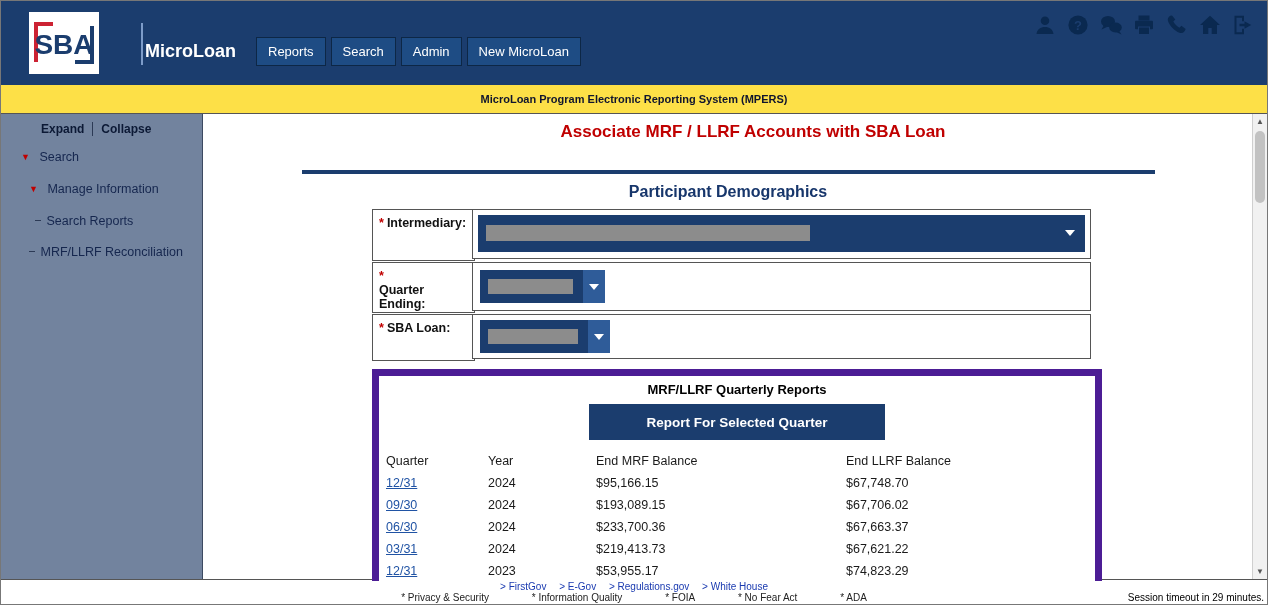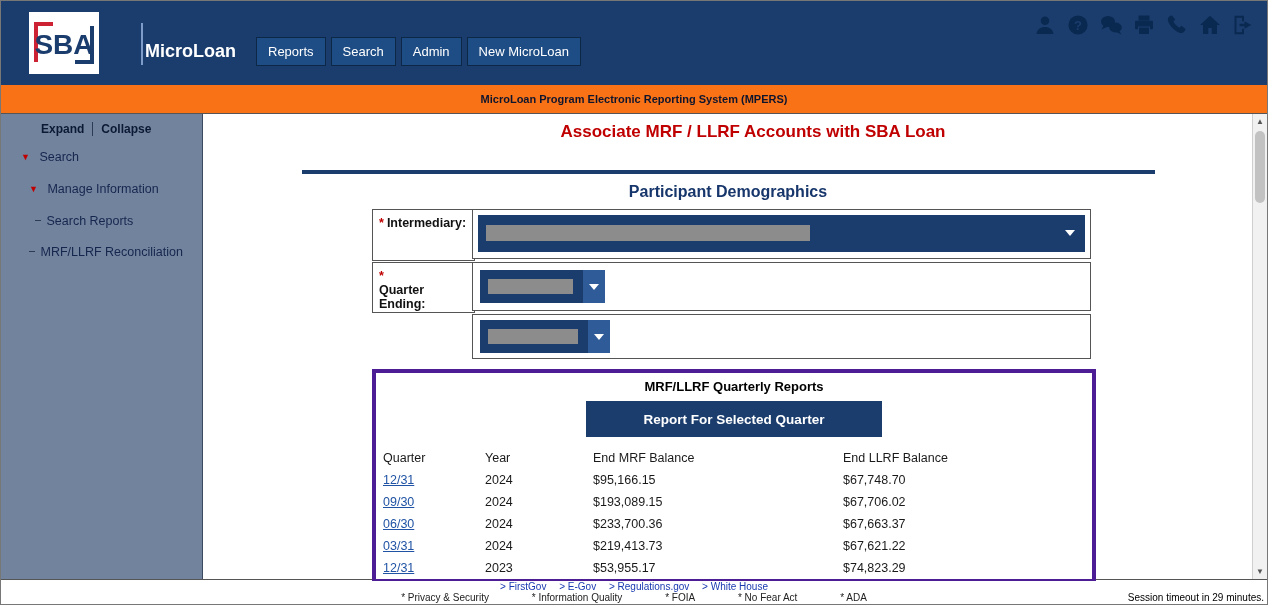--- a/index.html
+++ b/index.html
@@ -11,21 +11,21 @@
   .logo{position:absolute;left:28px;top:11px;width:70px;height:62px;background:#fff;display:flex;align-items:center;justify-content:center;}
   .logo-sep{position:absolute;left:140px;top:22px;width:2px;height:42px;background:#7d9cc9;}
   .app-name{position:absolute;left:144px;top:40px;color:#fff;font-weight:bold;font-size:18px;}
   .nav{position:absolute;left:255px;top:36px;display:flex;gap:5px;}
   .hdr-btn{background:#1e4c84;border:1px solid #0d2746;color:#fff;font-weight:normal;font-size:13px;
            padding:6px 11px;font-family:"Liberation Sans",sans-serif;cursor:pointer;white-space:nowrap;}
   .hdr-icons{position:absolute;right:12px;top:12px;display:flex;gap:9px;align-items:center;}
   .icon{width:24px;height:24px;cursor:pointer;}
 
   
-  .mpers{position:absolute;left:0;top:84px;width:100%;height:28px;background:#f97316;
+  .mpers{position:absolute;left:0;top:84px;width:100%;height:28px;background:#fde047;
          display:flex;align-items:center;justify-content:center;}
   .mpers span{font-size:11px;font-weight:bold;color:#10152e;}
 
   .top-divider{position:absolute;left:0;top:112px;width:100%;height:1px;background:#555;}
   .bottom-divider{position:absolute;left:0;top:578px;width:100%;height:1px;background:#555;}
 
   
   .sidebar{position:absolute;left:0;top:113px;width:201px;height:465px;background:#72839e;border-right:1px solid #3c4a61;}
   .sb-top{position:absolute;left:40px;top:8px;display:flex;align-items:center;gap:8px;}
   .sb-top .lbl{font-size:12px;font-weight:bold;color:#0c1935;cursor:pointer;}
@@ -44,21 +44,21 @@
                   font-size:12.5px;font-weight:bold;color:#111;padding:6px 0 0 6px;box-sizing:content-box;}
   .form-field-box{position:absolute;left:269px;width:617px;border:1px solid #555;background:#fff;}
   .req{color:#c00000;font-weight:bold;margin-right:3px;}
 
   .sel{position:absolute;background:#1b3d6e;cursor:pointer;}
   .redact{position:absolute;background:#8c8c8c;}
   .chev{position:absolute;width:0;height:0;border-left:5px solid transparent;border-right:5px solid transparent;border-top:6px solid #fff;}
   .chev-box{position:absolute;right:0;top:0;bottom:0;width:22px;background:#2f5c99;display:flex;align-items:center;justify-content:center;}
   .chev-box .chev{position:static;}
 
-  .rpt-box{position:absolute;left:169px;top:255px;width:716px;height:206px;border:4px solid #4c1d95;background:#fff;}
+  .rpt-box{position:absolute;left:169px;top:255px;width:716px;height:206px;border:7px solid #4c1d95;background:#fff;}
   .rpt-title{margin-top:6px;text-align:center;font-size:13px;font-weight:bold;color:#000;}
   .rpt-btn{display:block;margin:7px auto 0 auto;width:296px;height:36px;background:#1b3d6e;color:#fff;
            font-weight:bold;font-size:13.5px;border:none;font-family:"Liberation Sans",sans-serif;cursor:pointer;}
   .rpt-table{margin:10px 0 0 7px;border-collapse:collapse;font-size:12.5px;color:#1a1a1a;}
   .rpt-table th{font-weight:normal;text-align:left;padding:0;height:22px;}
   .rpt-table td{padding:0;height:22px;}
   .col-q{width:102px;} .col-y{width:108px;} .col-m{width:250px;} .col-l{width:240px;}
   .qlink{color:#2053a4;text-decoration:underline;cursor:pointer;}
 
   
@@ -181,20 +181,23 @@
     </div>
     <div class="form-field-box" style="top:148px;height:47px;">
       <div class="sel" style="left:7px;top:7px;width:125px;height:33px;">
         <div class="redact" style="left:8px;top:9px;width:85px;height:15px;"></div>
         <div class="chev-box">
             <div class="chev"></div>
           </div>
       </div>
     </div>
 
+    <div class="form-label-box" style="top:200px;height:39px;">
+      <span class="req">*</span><span>SBA Loan:</span>
+    </div>
     <div class="form-field-box" style="top:200px;height:43px;">
       <div class="sel" style="left:7px;top:5px;width:130px;height:33px;">
         <div class="redact" style="left:8px;top:9px;width:90px;height:15px;"></div>
         <div class="chev-box">
             <div class="chev"></div>
           </div>
       </div>
     </div>
 
     <div class="rpt-box">

